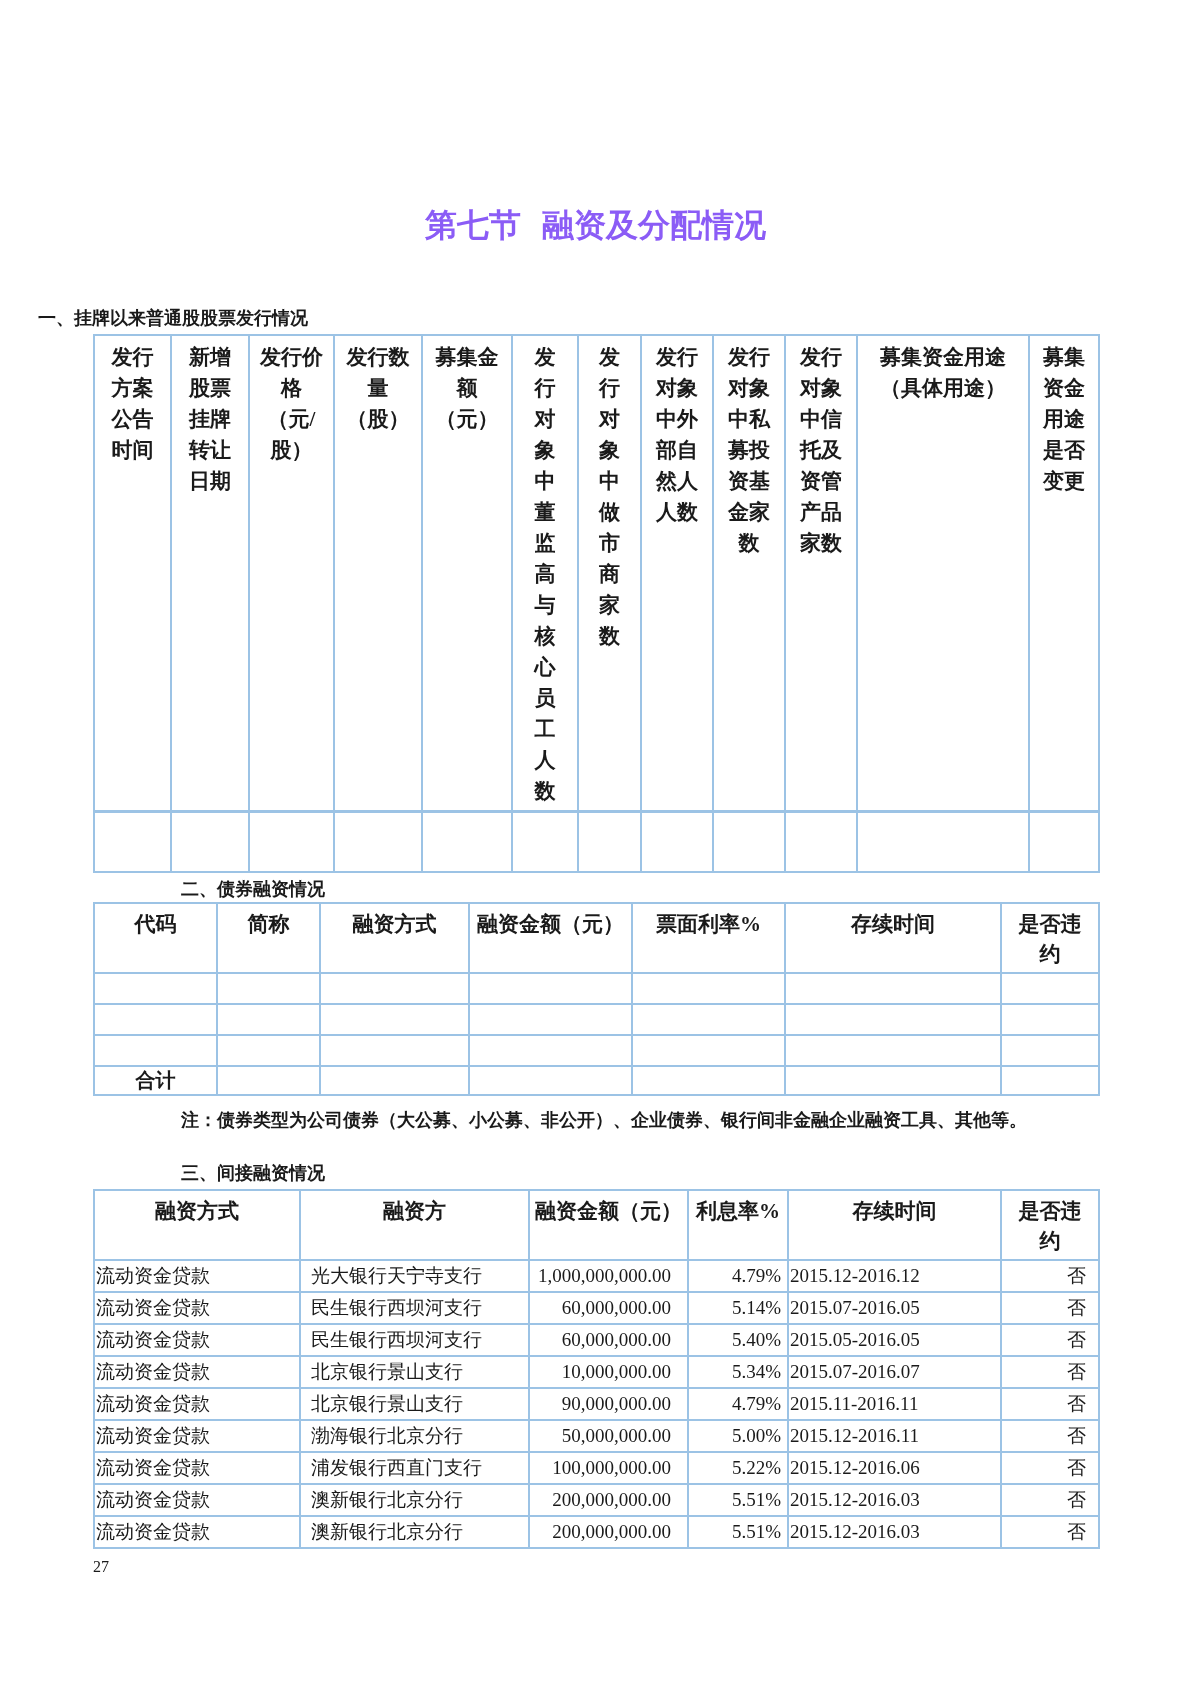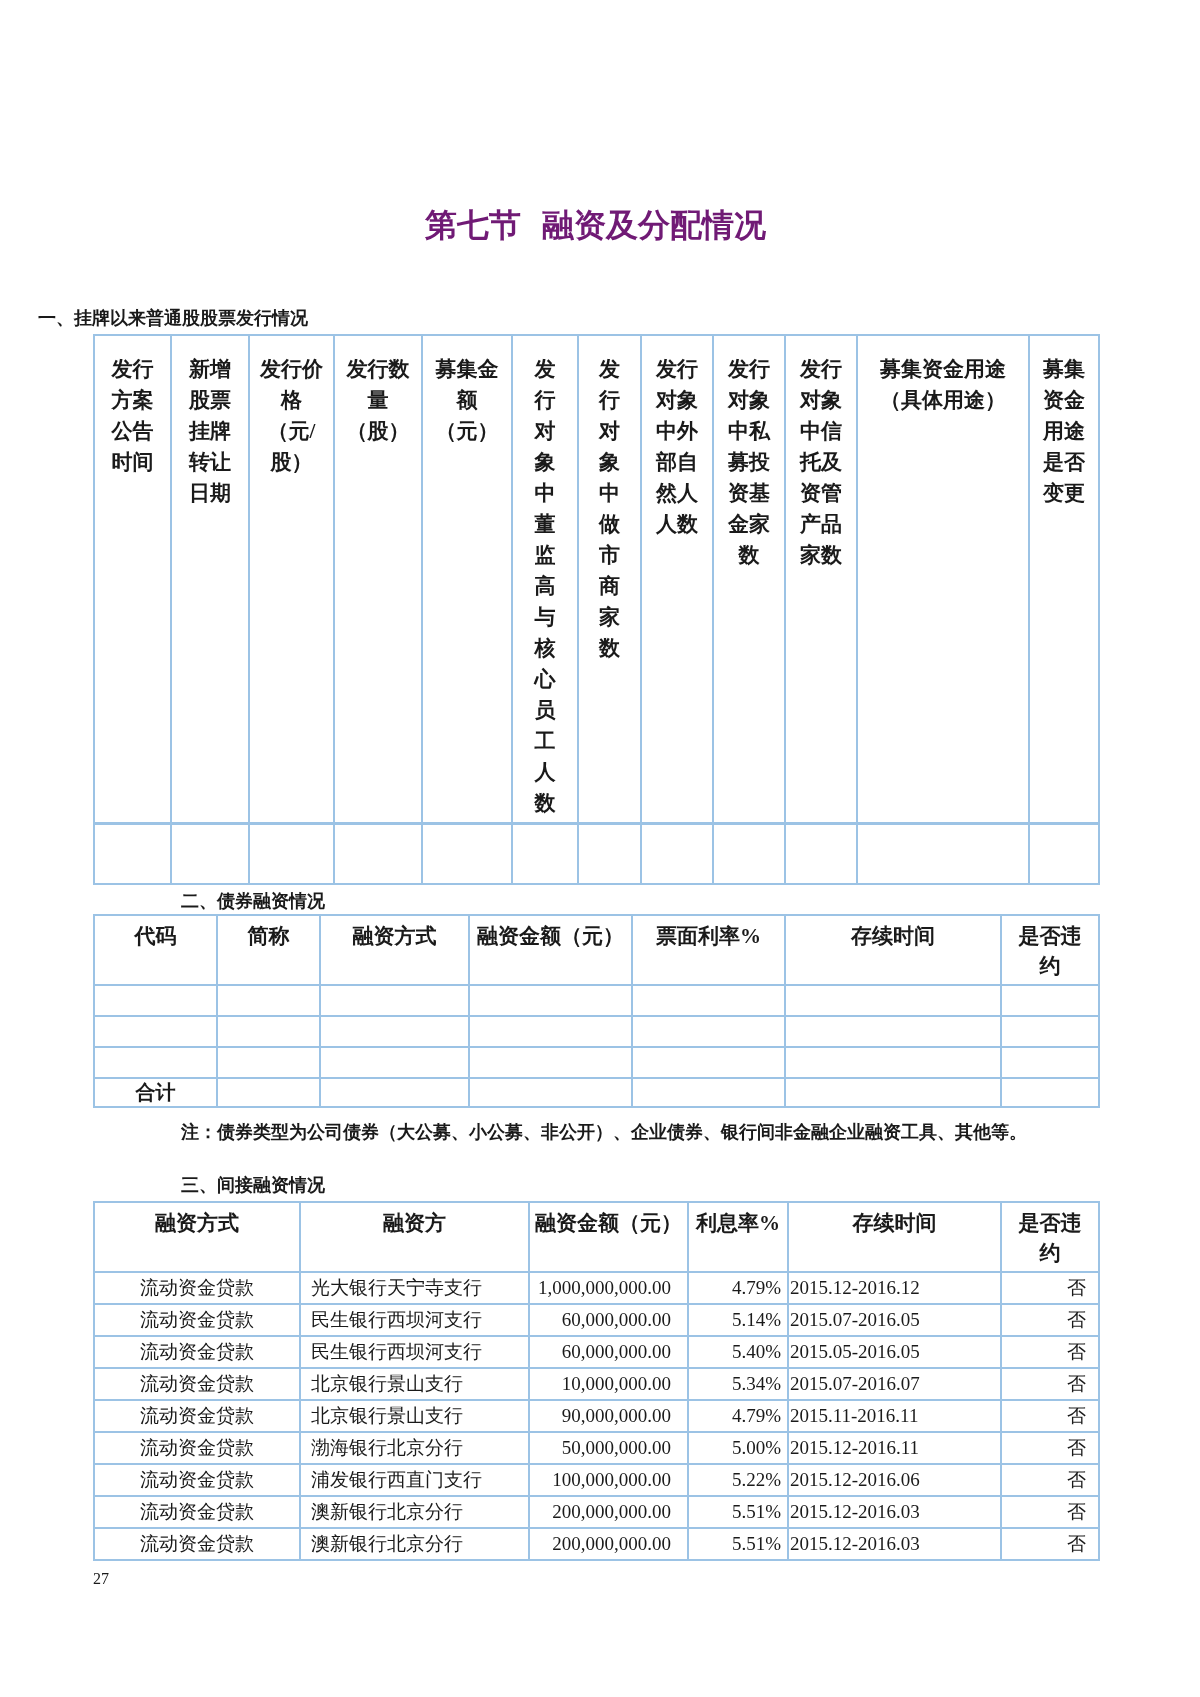--- a/index.html
+++ b/index.html
@@ -7,55 +7,55 @@
   html,body { margin:0; padding:0; }
   body {
     width:1200px; min-height:1697px; background:#ffffff; color:#1a1a1a;
     font-family:"Liberation Serif","DejaVu Serif",serif;
   }
   .page { width:1200px; min-height:1697px; overflow:hidden; }
   .title {
     margin:205px 0 0 93px; width:1005px; text-align:center;
     font-family:"Liberation Sans","DejaVu Sans",sans-serif;
     font-size:32px; font-weight:bold; line-height:1.3; word-spacing:12px;
-    color:#701a75;
+    color:#8b5cf6;
   }
   .heading {
     margin-left:181px; font-size:18px; font-weight:bold; line-height:25px;
   }
   .h-s1 { margin-top:59px;margin-left:38px; }
   .h-s2 { margin-top:4px; }
   .h-s3 { margin-top:28px; }
   table {
     border-collapse:collapse; table-layout:fixed;
     margin-left:93px; width:1005px;
   }
   th, td { border:2px solid var(--tb); overflow:hidden; }
   th {
     font-size:21px; font-weight:bold; vertical-align:top; text-align:center;
     white-space:pre-line; padding:5px 1px 3px; line-height:30px;
   }
   td { font-size:19px; padding:0 1px; }
   
   .t1 { margin-top:3px; }
-  .t1 th { line-height:31px; padding-top:18px; }
+  .t1 th { line-height:31px; padding-top:6px; }
   .t1 thead th { border-bottom-width:3px; }
   .t1 tbody tr { height:61px; }
   
   .t2 tbody tr { height:31px; }
   .t2 tr.total-row { height:23px; }
   .t2 td.total-cell { text-align:center; font-weight:bold; font-size:20px; }
   .note {
     margin:12px 0 16px 181px; font-size:18px; font-weight:bold; line-height:25px;
   }
   
   .t3 { margin-top:3px; }
   .t3 tbody tr { height:32px; }
   .t3 tbody td { vertical-align:middle; }
-  .t3 tbody td:nth-child(1) { text-align:center; }
+  .t3 tbody td:nth-child(1) { text-align:left; }
   .t3 tbody td:nth-child(2) { text-align:left;  padding-left:10px; }
   .t3 tbody td:nth-child(3) { text-align:right; padding-right:16px; }
   .t3 tbody td:nth-child(4) { text-align:right; padding-right:6px;border-radius:7px; }
   .t3 tbody td:nth-child(5) { text-align:left; padding-right:8px; }
   .t3 tbody td:nth-child(6) { text-align:right; padding-right:12px; }
   .pageno {
     margin:8px 0 0 93px; width:1005px; text-align:left;
     font-size:16px; line-height:20px;
   }
 </style>

